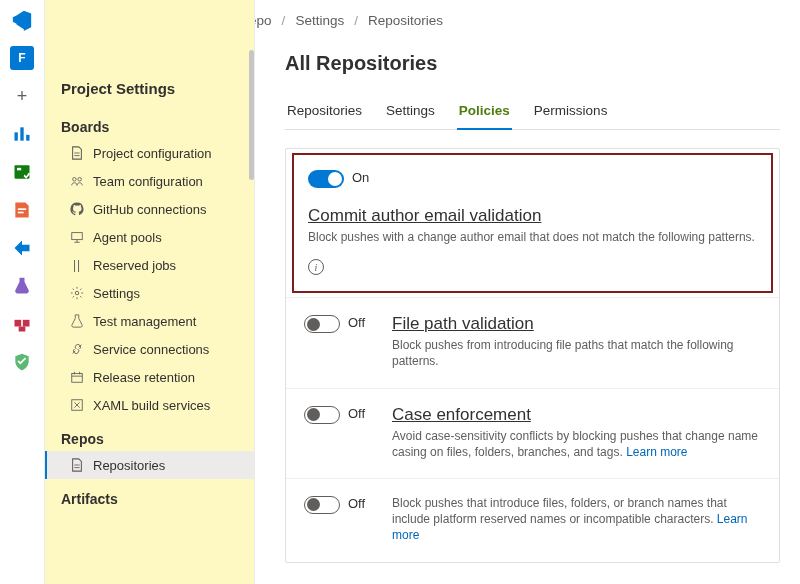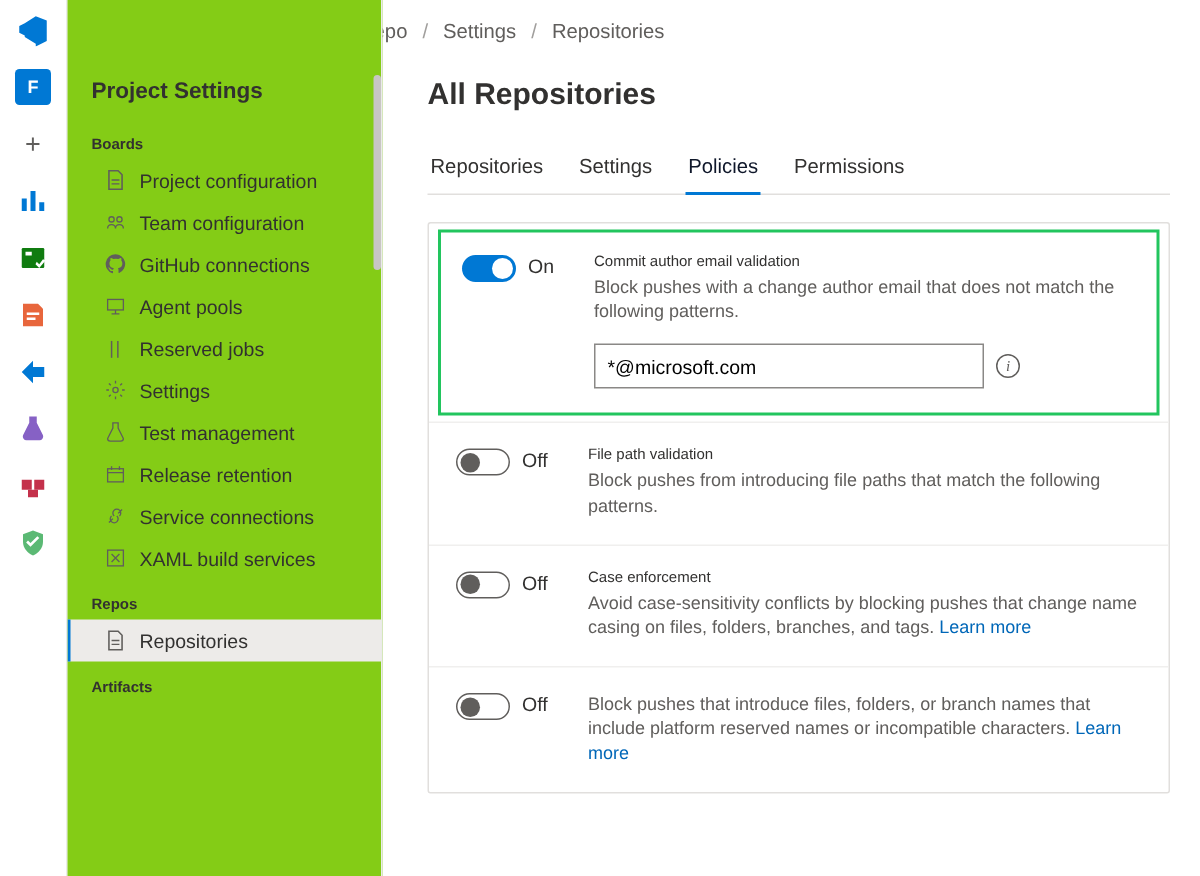--- a/index.html
+++ b/index.html
@@ -14,52 +14,52 @@
   .prod-logo svg { width:22px; height:22px;}
   .proj-badge { width: 24px; height: 24px; background:#0078d4; color:#fff; border-radius:3px; display:flex; align-items:center; justify-content:center; font-size:12px; font-weight:600;}
   .plus-ic { font-size:18px; color:#605e5c; }
   
   
   .top { position:absolute; left:45px; top:0; height:40px; display:flex; align-items:center; padding-left:16px; gap:10px; color:#605e5c; font-size:13.5px; }
   .top .sep { color:#a19f9d; }
   .top .crumb { color:#605e5c; }
   
   
-  .side { width: 210px; padding-top: 46px; border-right: 1px solid #eaeaea; background:#84cc16; position:relative; overflow-y:auto;}
+  .side { width: 210px; padding-top: 74px; border-right: 1px solid #eaeaea; background:#fef9c3; position:relative; overflow-y:auto;}
   .side-head { font-weight:600; font-size:15px; padding: 6px 16px 10px; }
-  .side-group { font-weight:600; font-size:10px; padding: 12px 16px 4px; }
+  .side-group { font-weight:600; font-size:14px; padding: 12px 16px 4px; }
   .side-item { display:flex; align-items:center; gap:8px; padding:6px 16px 6px 24px; font-size:13px; color:#323130; cursor:pointer; }
   .side-item.selected { background:#edebe9; border-left:2px solid #0078d4; padding-left:22px; }
   .side-item .ic { width:16px; height:16px; display:flex; align-items:center; justify-content:center; color:#605e5c; }
   .side-scroll-thumb { position:absolute; right:0; top:50px; width:5px; height:130px; background:#c8c6c4; border-radius:3px; }
 
   
   .main { flex:1; padding: 52px 20px 0 30px; overflow-y:auto; }
   .page-title { font-size:20px; font-weight:600; margin-bottom:22px; }
   .tabs { display:flex; gap:20px; border-bottom:1px solid #e1dfdd; margin-bottom:18px; }
   .tab { padding:6px 2px 10px; font-size:13.5px; color:#323130; cursor:pointer; }
-  .tab.active { color:#0f172a; border-bottom:2px solid #0078d4; margin-bottom:-1px; font-weight:400; }
+  .tab.active { color:#4d7c0f; border-bottom:2px solid #0078d4; margin-bottom:-1px; font-weight:700; }
   
   .panel { border:1px solid #e1dfdd; border-radius:2px;}
   .panel-head { font-size:15.5px; font-weight:400; padding:14px 18px 6px; }
   
   .policy { display:flex; padding:16px 18px 18px; gap:18px; border-top:1px solid #f0efee; }
   .policy:first-of-type { border-top:none; }
-  .policy.highlight { border:2px solid #22c55e; margin:4px 6px; padding:14px 14px 16px; }
+  .policy.highlight { border:2px solid #7f1d1d; margin:4px 6px; padding:14px 14px 16px;flex-direction:column; }
   
   .toggle-col { display:flex; align-items:flex-start; gap:8px; min-width:70px; padding-top:1px;}
   .toggle { width:36px; height:18px; border-radius:9px; position:relative; cursor:pointer; }
   .toggle.on { background:#0078d4; }
   .toggle.on::after { content:""; position:absolute; right:2px; top:2px; width:14px; height:14px; background:#fff; border-radius:50%; }
   .toggle.off { background:#fff; border:1px solid #605e5c; }
   .toggle.off::after { content:""; position:absolute; left:2px; top:1.5px; width:13px; height:13px; background:#605e5c; border-radius:50%; }
   .toggle-label { font-size:13px; }
   
   .policy-body { flex:1; }
-  .policy-title { font-size:10px; font-weight:400; color:#323130; margin-bottom:3px; }
+  .policy-title { font-size:17px; font-weight:400; color:#323130; margin-bottom:3px;text-decoration:underline; }
   .policy-desc { font-size:12px; color:#605e5c; line-height:1.35; }
   .learn-link { color:#0067b8; cursor:pointer; }
   
   .input-row { display:flex; align-items:center; gap:8px; margin-top:14px; }
   .pattern-input { flex:1; max-width:260px; height:30px; border:1px solid #8a8886; padding:0 8px; font-size:13px; font-family:inherit; }
   .info-ic { width:16px; height:16px; border:1px solid #605e5c; border-radius:50%; display:flex; align-items:center; justify-content:center; font-size:10px; color:#605e5c; font-style:italic; font-family:serif;}
 
 </style>
 </head>
 <body>
@@ -192,33 +192,33 @@
           <span class="ic">
             <svg viewBox="0 0 16 16" width="14" height="14">
               <path fill="none" stroke="#605e5c" d="M6 1h4v4l4 8a2 2 0 01-2 2H4a2 2 0 01-2-2l4-8z"></path>
             </svg>
           </span>
           <span>Test management</span>
         </div>
         <div class="side-item">
           <span class="ic">
             <svg viewBox="0 0 16 16" width="14" height="14">
+              <path fill="none" stroke="#605e5c" d="M6 10l-3 3M10 6l3-3M5 8a3 3 0 104 0M11 8a3 3 0 10-4 0"></path>
+            </svg>
+          </span>
+          <span>Service connections</span>
+        </div>
+        <div class="side-item">
+          <span class="ic">
+            <svg viewBox="0 0 16 16" width="14" height="14">
               <rect x="2" y="4" width="12" height="10" fill="none" stroke="#605e5c"></rect>
               <path stroke="#605e5c" d="M2 7h12M5 2v3M11 2v3"></path>
             </svg>
           </span>
           <span>Release retention</span>
-        </div>
-        <div class="side-item">
-          <span class="ic">
-            <svg viewBox="0 0 16 16" width="14" height="14">
-              <path fill="none" stroke="#605e5c" d="M6 10l-3 3M10 6l3-3M5 8a3 3 0 104 0M11 8a3 3 0 10-4 0"></path>
-            </svg>
-          </span>
-          <span>Service connections</span>
         </div>
         <div class="side-item">
           <span class="ic">
             <svg viewBox="0 0 16 16" width="14" height="14">
               <rect x="2" y="2" width="12" height="12" fill="none" stroke="#605e5c"></rect>
               <path stroke="#605e5c" d="M5 5l6 6M11 5l-6 6"></path>
             </svg>
           </span>
           <span>XAML build services</span>
         </div>
@@ -248,21 +248,20 @@
       <div id="policies">
           <div class="policy highlight">
             <div class="toggle-col">
               <div class="toggle on"></div>
               <span class="toggle-label">On</span>
             </div>
             <div class="policy-body">
               <div class="policy-title">Commit author email validation</div>
               <div class="policy-desc"><span>Block pushes with a change author email that does not match the following patterns.</span></div>
               <div class="input-row">
-                <input class="pattern-input" value="*@microsoft.com" style="">
                 <span class="info-ic">i</span>
               </div>
             </div>
           </div>
           <div class="policy">
             <div class="toggle-col">
               <div class="toggle off"></div>
               <span class="toggle-label">Off</span>
             </div>
             <div class="policy-body">

